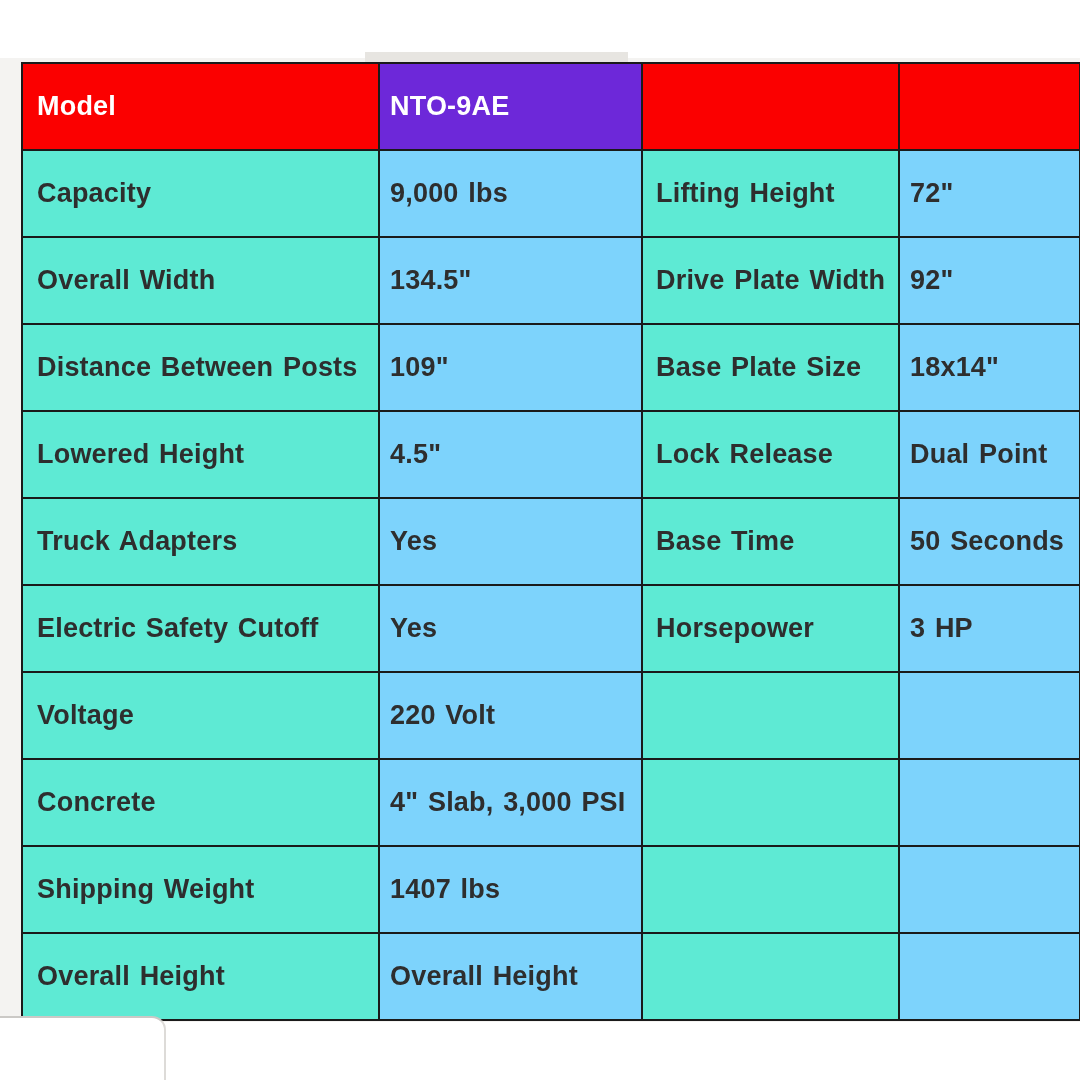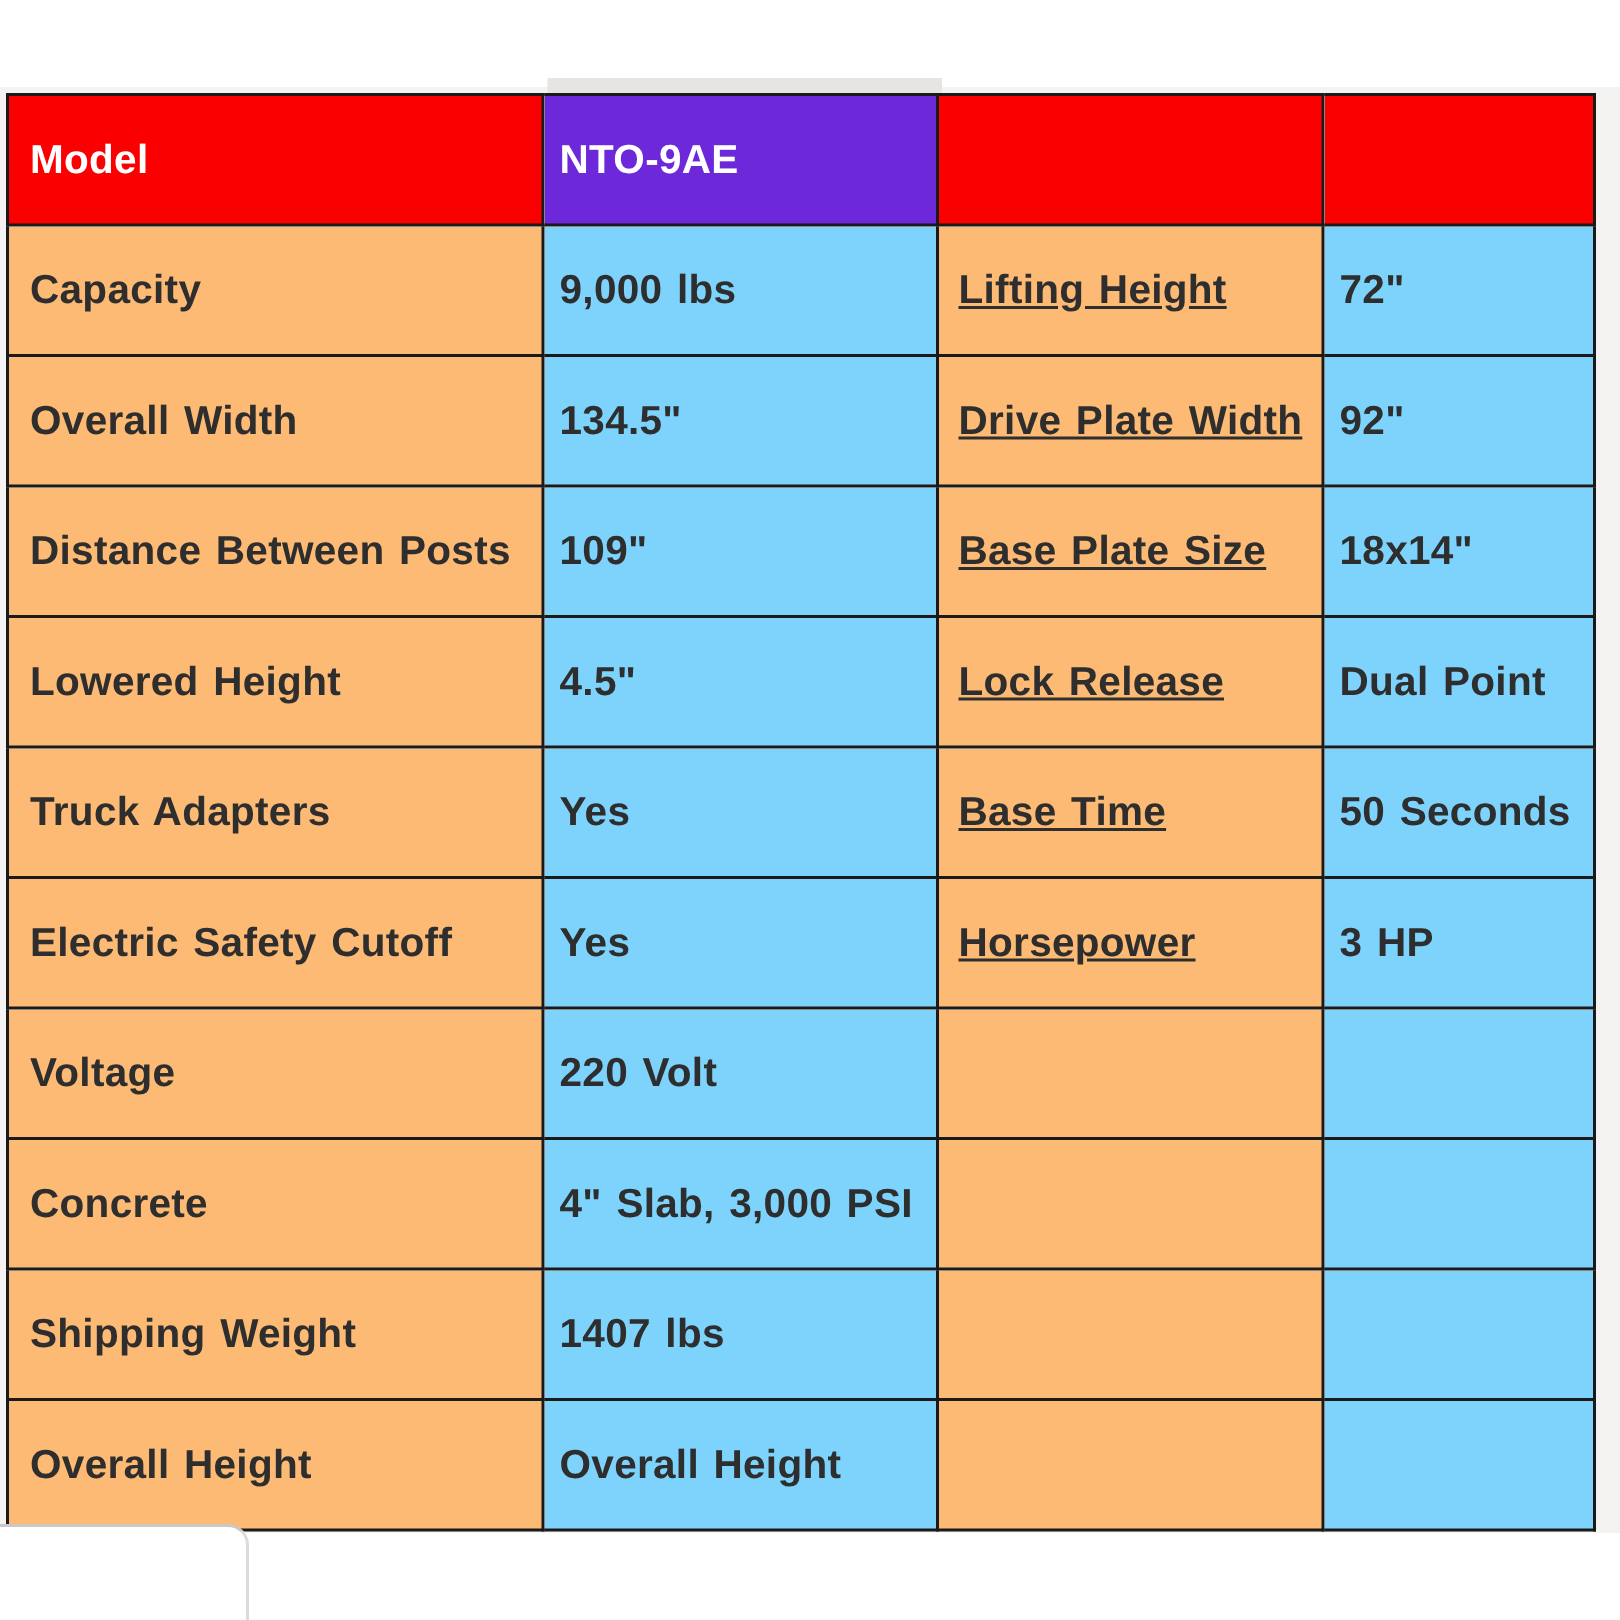--- a/index.html
+++ b/index.html
@@ -28,21 +28,21 @@
   .col2-cap {
     position: absolute;
     left: 365px;
     top: 52px;
     width: 263px;
     height: 10px;
     background: #e7e5e1;
   }
   .spec-table {
     position: absolute;
-    left: 4px;
+    left: 21px;
     top: 62px;
     width: 1058px;
     border-collapse: collapse;
     table-layout: fixed;
     border-radius: 14px;
   }
   .spec-table th, .spec-table td {
     border: 2px solid #1a1a1a;
     height: 85px;
     padding: 0 8px 0 14px;
@@ -57,34 +57,33 @@
   }
   .spec-table th.red {
     background: #fb0000;
     color: #ffffff;
   }
   .spec-table th.orange {
     background: #6d28d9;
     color: #ffffff;
   }
   .spec-table td.label {
-    background: #fdba74;
+    background: #5eead4;
     color: #2e2e2e;
   }
   .spec-table td.value {
     background: #7dd3fc;
     color: #2e2e2e;
   }
   .spec-table td.col-b, .spec-table td.col-d,
   .spec-table th.col-b, .spec-table th.col-d {
     padding-left: 10px;
   }
   .spec-table td.col-c, .spec-table th.col-c {
     padding-left: 13px;
-    text-decoration: underline;
   }
   
   .bottom-card {
     position: absolute;
     left: -8px;
     top: 1016px;
     width: 172px;
     height: 64px;
     background: #ffffff;
     border-top: 2px solid #cbc9c6;

